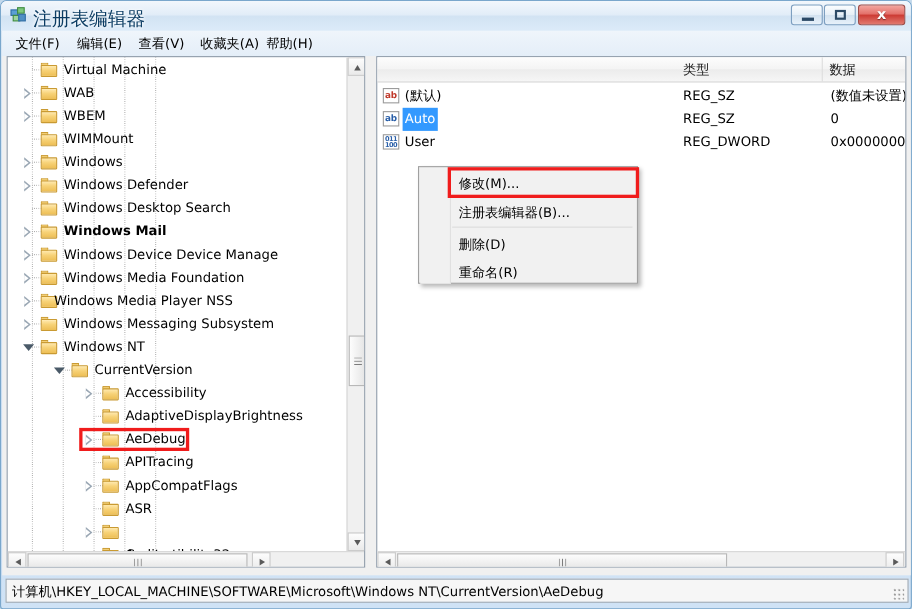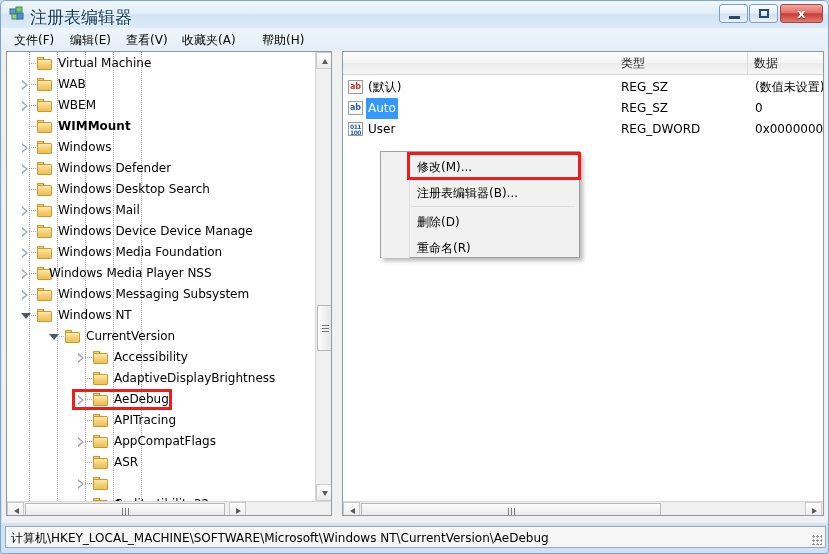--- a/index.html
+++ b/index.html
@@ -286,21 +286,21 @@
     <div class="winbtn" id="btn-close">
       <div class="glyph-close">x</div>
     </div>
   </div>
 
   <div id="menubar">
     <div class="menu-item" style="left:8px">文件(F)</div>
     <div class="menu-item" style="left:64px">编辑(E)</div>
     <div class="menu-item" style="left:120px">查看(V)</div>
     <div class="menu-item" style="left:176px">收藏夹(A)</div>
-    <div class="menu-item" style="left:256px">帮助(H)</div>
+    <div class="menu-item" style="left:236px">帮助(H)</div>
   </div>
 
   <div id="client">
 
     <div id="tree-pane">
       <div id="tree-scroll">
           <div class="dotline" style="left: 22px; top: 0px; height: 449px;"></div>
           <div class="dotline" style="left: 50px; top: 0px; height: 449px;"></div>
           <div class="dotline" style="left: 78px; top: 0px; height: 449px;"></div>
           <div class="dotline" style="left: 106px; top: 0px; height: 449px;"></div>
@@ -328,21 +328,21 @@
             <div class="dothz" style="left: 22px; top: 10px; width: 14px;"></div>
             <div class="tw-arrow collapsed" style="left: 14px; top: 0px;">
               <i></i>
             </div>
             <div class="folder" style="left: 30px;">
               <div class="ftab"></div>
               <div class="fbody"></div>
             </div>
             <div class="tr-label" style="left: 51px;">WBEM</div>
           </div>
-          <div class="tree-row" style="top: 64px; width: 309px; font-weight: bold;">
+          <div class="tree-row" style="top: 64px; width: 309px;">
             <div class="dothz" style="left: 22px; top: 10px; width: 14px;"></div>
             <div class="folder" style="left: 30px;">
               <div class="ftab"></div>
               <div class="fbody"></div>
             </div>
             <div class="tr-label" style="left: 51px;">WIMMount</div>
           </div>
           <div class="tree-row" style="top: 85px; width: 309px; padding-left: 12px;">
             <div class="dothz" style="left: 22px; top: 10px; width: 14px;"></div>
             <div class="tw-arrow collapsed" style="left: 14px; top: 0px;">
@@ -366,21 +366,21 @@
             <div class="tr-label" style="left: 51px;">Windows Defender</div>
           </div>
           <div class="tree-row" style="top: 127px; width: 309px;">
             <div class="dothz" style="left: 22px; top: 10px; width: 14px;"></div>
             <div class="folder" style="left: 30px;">
               <div class="ftab"></div>
               <div class="fbody"></div>
             </div>
             <div class="tr-label" style="left: 51px;">Windows Desktop Search</div>
           </div>
-          <div class="tree-row" style="top: 148px; width: 309px;">
+          <div class="tree-row" style="top: 148px; width: 309px; font-weight: bold;">
             <div class="dothz" style="left: 22px; top: 10px; width: 14px;"></div>
             <div class="tw-arrow collapsed" style="left: 14px; top: 0px;">
               <i></i>
             </div>
             <div class="folder" style="left: 30px;">
               <div class="ftab"></div>
               <div class="fbody"></div>
             </div>
             <div class="tr-label" style="left: 51px;">Windows Mail</div>
           </div>

